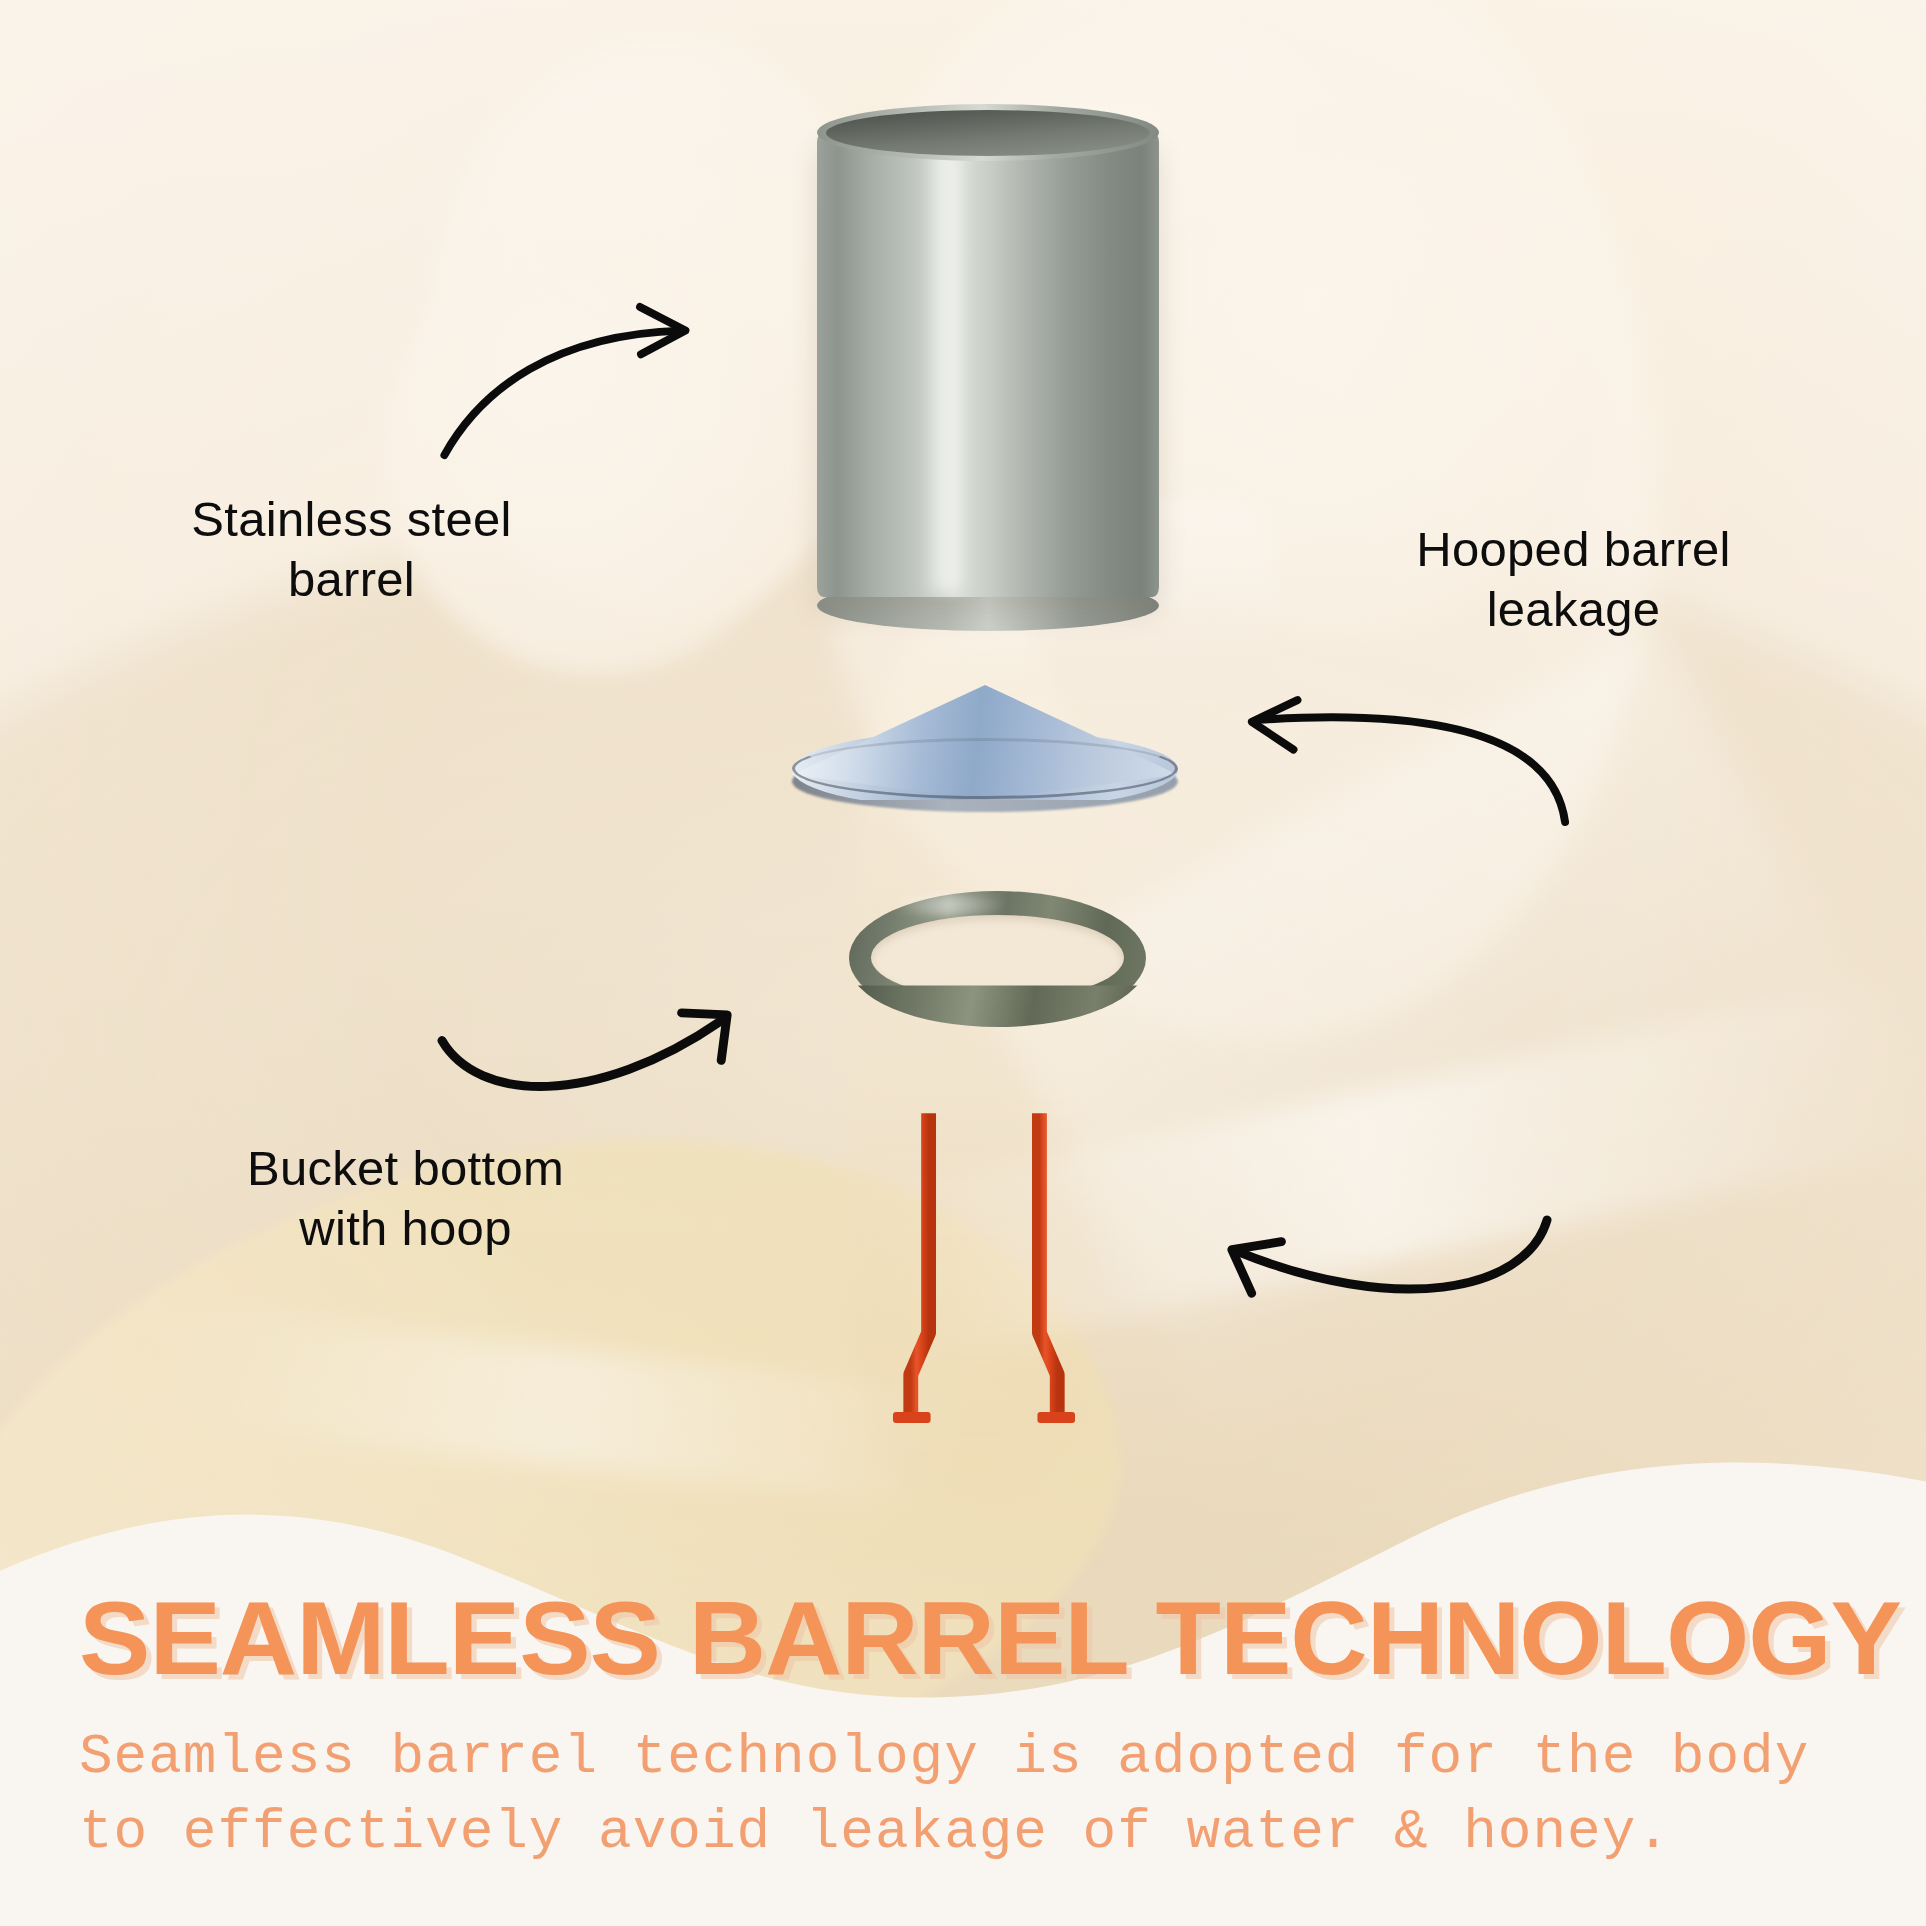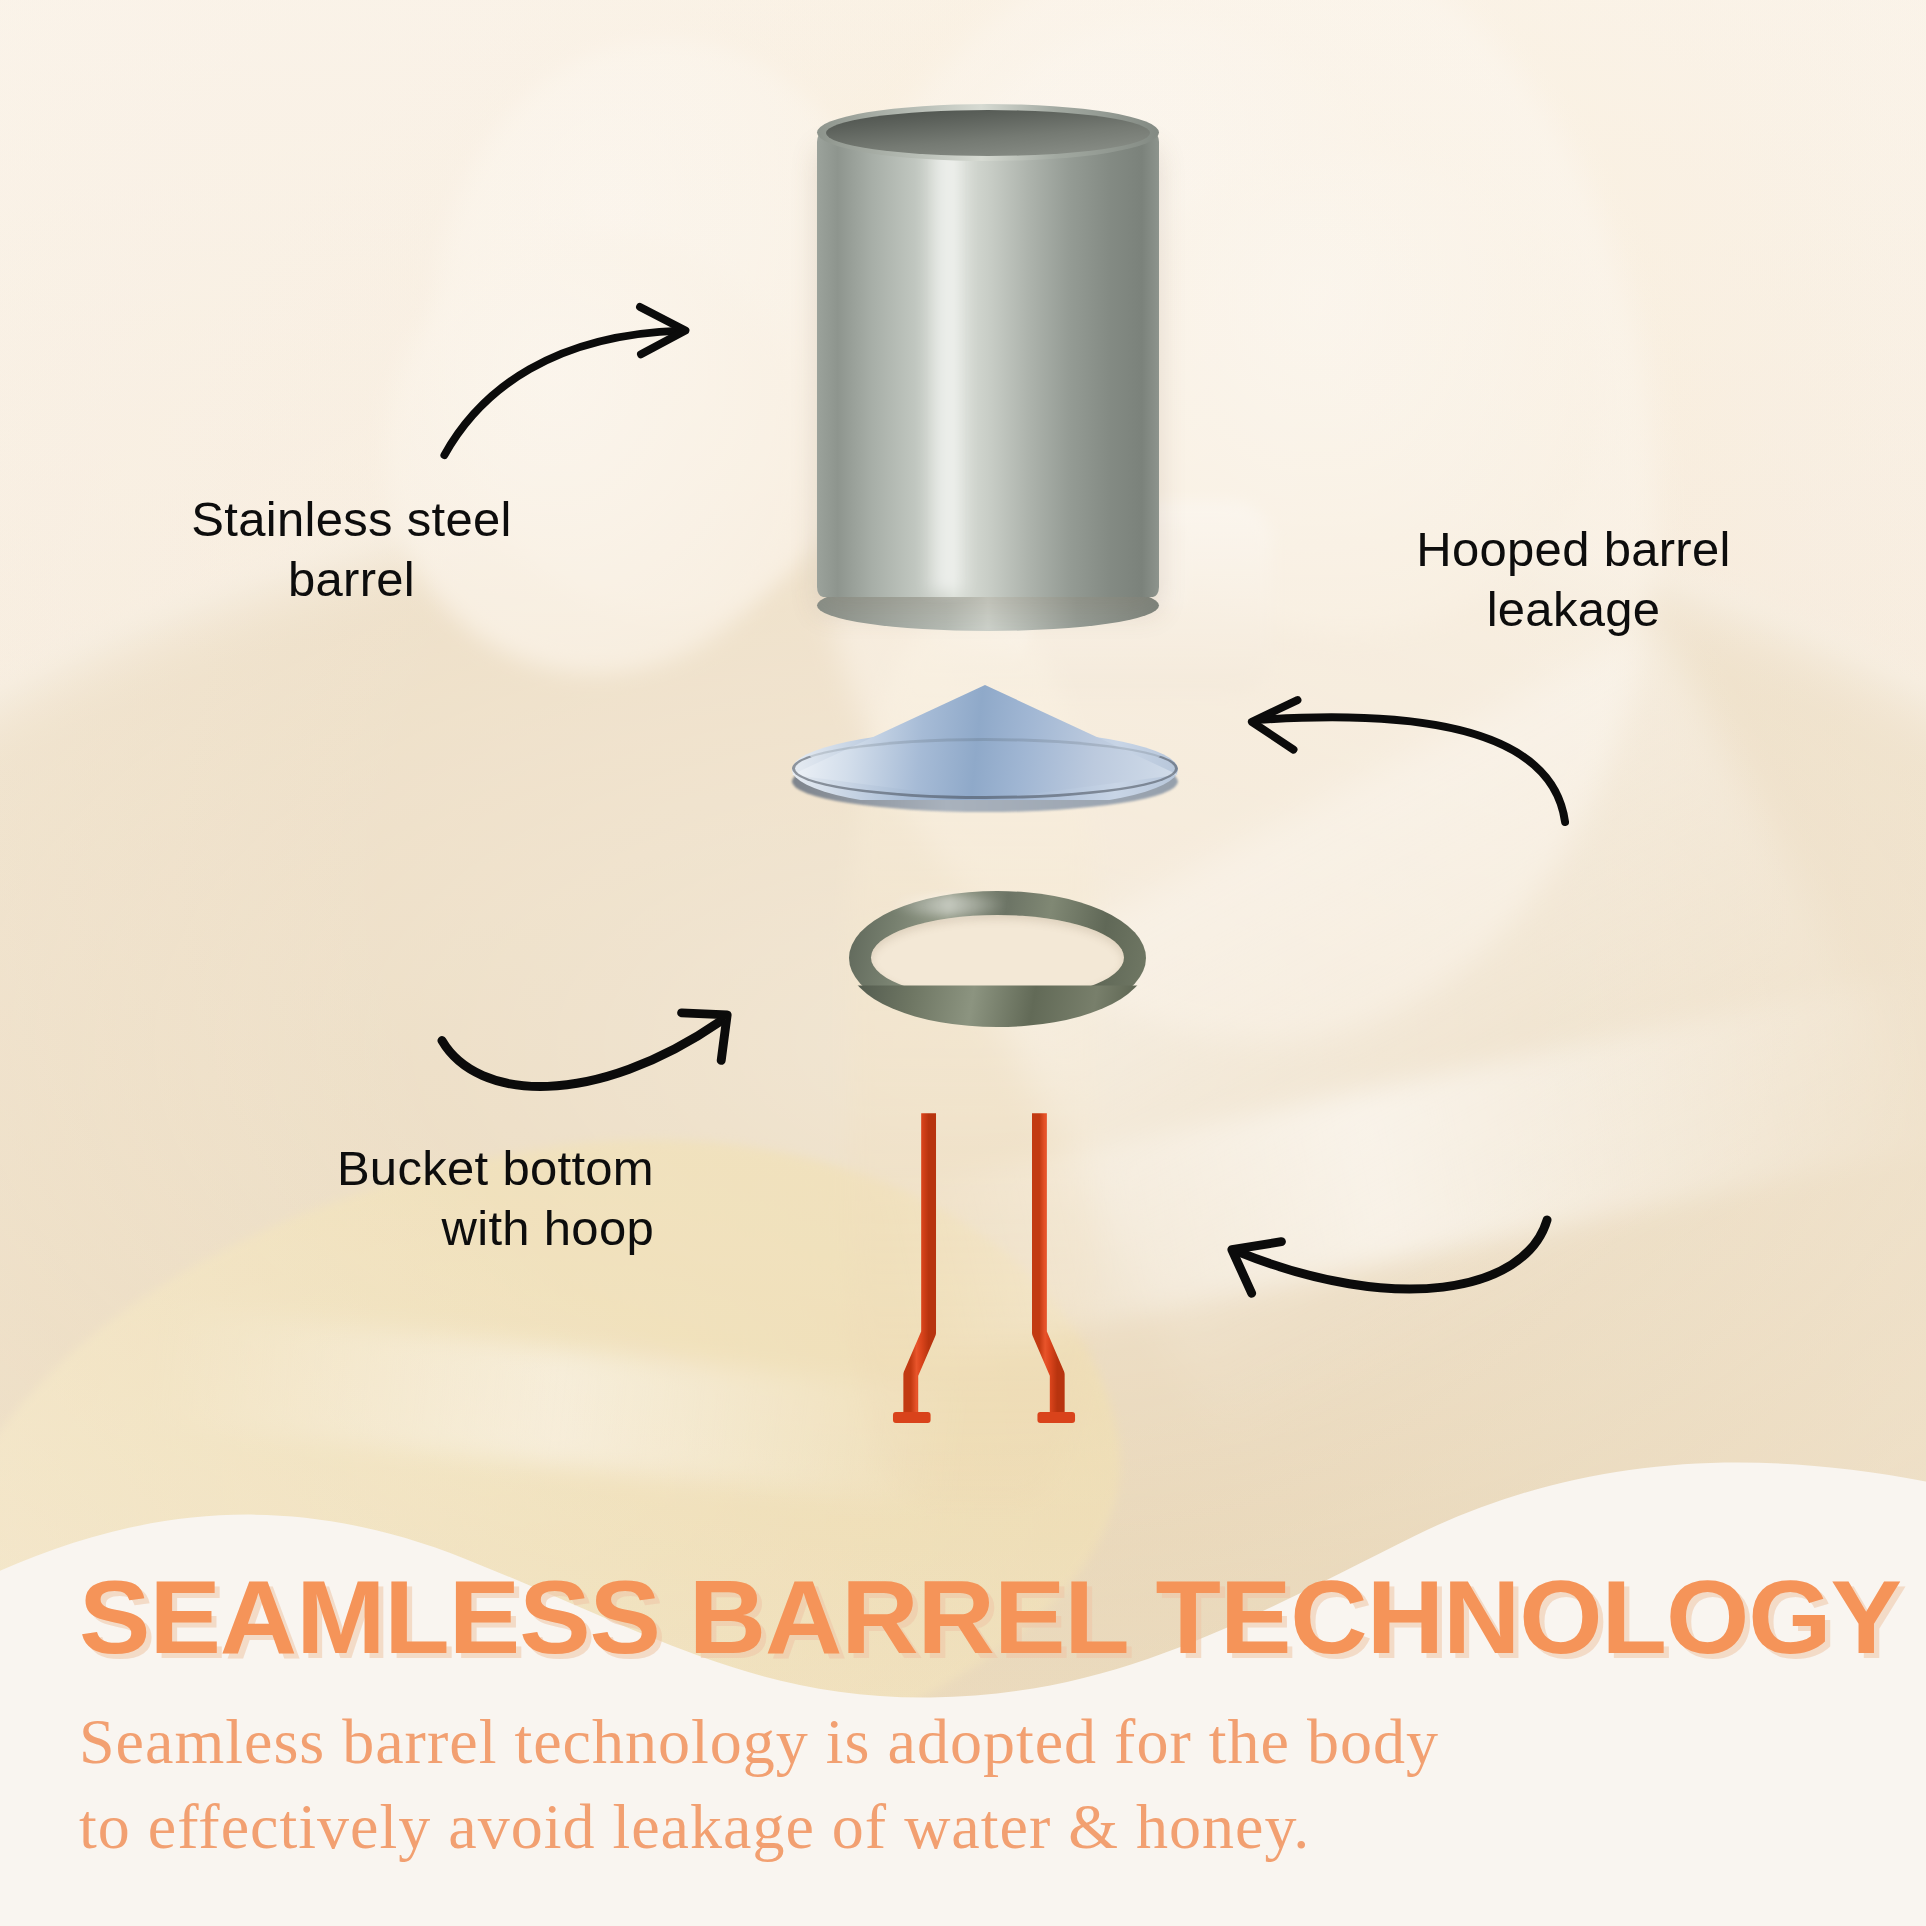--- a/index.html
+++ b/index.html
@@ -265,21 +265,21 @@
     color:#0D0D0D;
     font-size:49px;
     line-height:1.22;
     font-weight:400;
     letter-spacing:0.3px;
     text-align:center;
     white-space:pre-line;
   }
   #lbl-steel  { left:119px;  top:490px;  width:465px; }
   #lbl-hooped { left:1341px; top:520px;  width:465px; }
-  #lbl-bucket { left:189px;  top:1139px; width:465px;text-align:right; }
+  #lbl-bucket { left:173px;  top:1139px; width:465px; }
   #lbl-arch   { left:1416px; top:1094px; width:297px; }
 
   
   .footer {
     position:absolute; left:0; right:0; bottom:0;
     padding:0 79px 57px;
     text-align:left;
   }
   .headline {
     font-family:"Liberation Sans", sans-serif;
@@ -288,23 +288,23 @@
     line-height:1.0;
     letter-spacing:-1px;
     color:#F59459;
     transform:scaleX(1.04);
     transform-origin:left center;
     text-shadow:5px 5px 0 rgba(238,196,165,.55);
     margin-bottom:30px;
     white-space:nowrap;
   }
   .subline {
-    font-family:Liberation Serif, serif;
+    font-family:Liberation Mono, monospace;
     font-weight:400;
-    font-size:64px;
+    font-size:56px;
     line-height:1.34;
     letter-spacing:1px;
     color:#F2A071;
     white-space:pre-line;
   }
 </style>
 </head>
 <body>
 
 <div id="poster">

